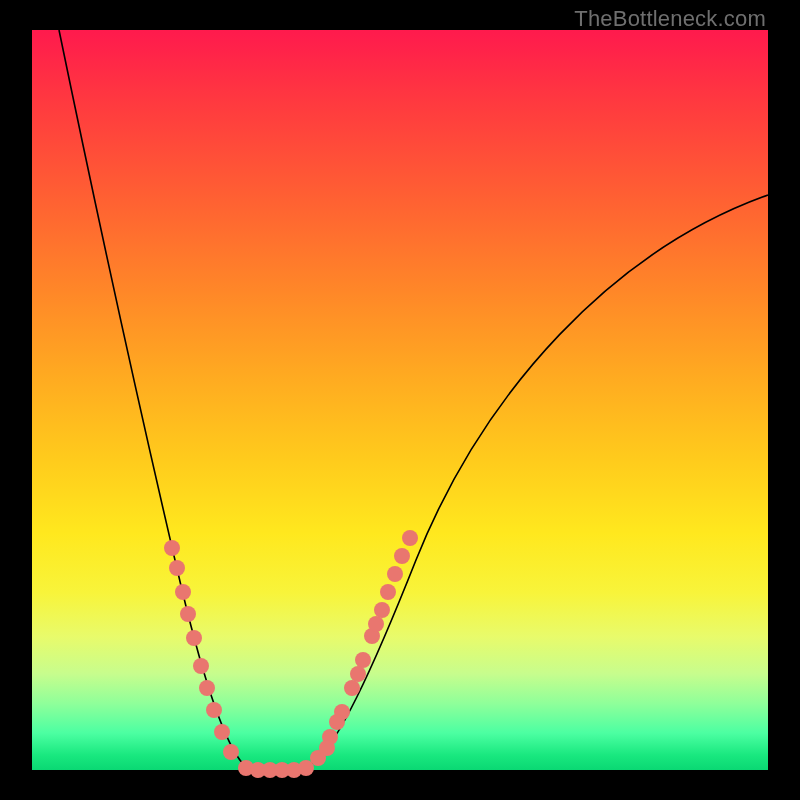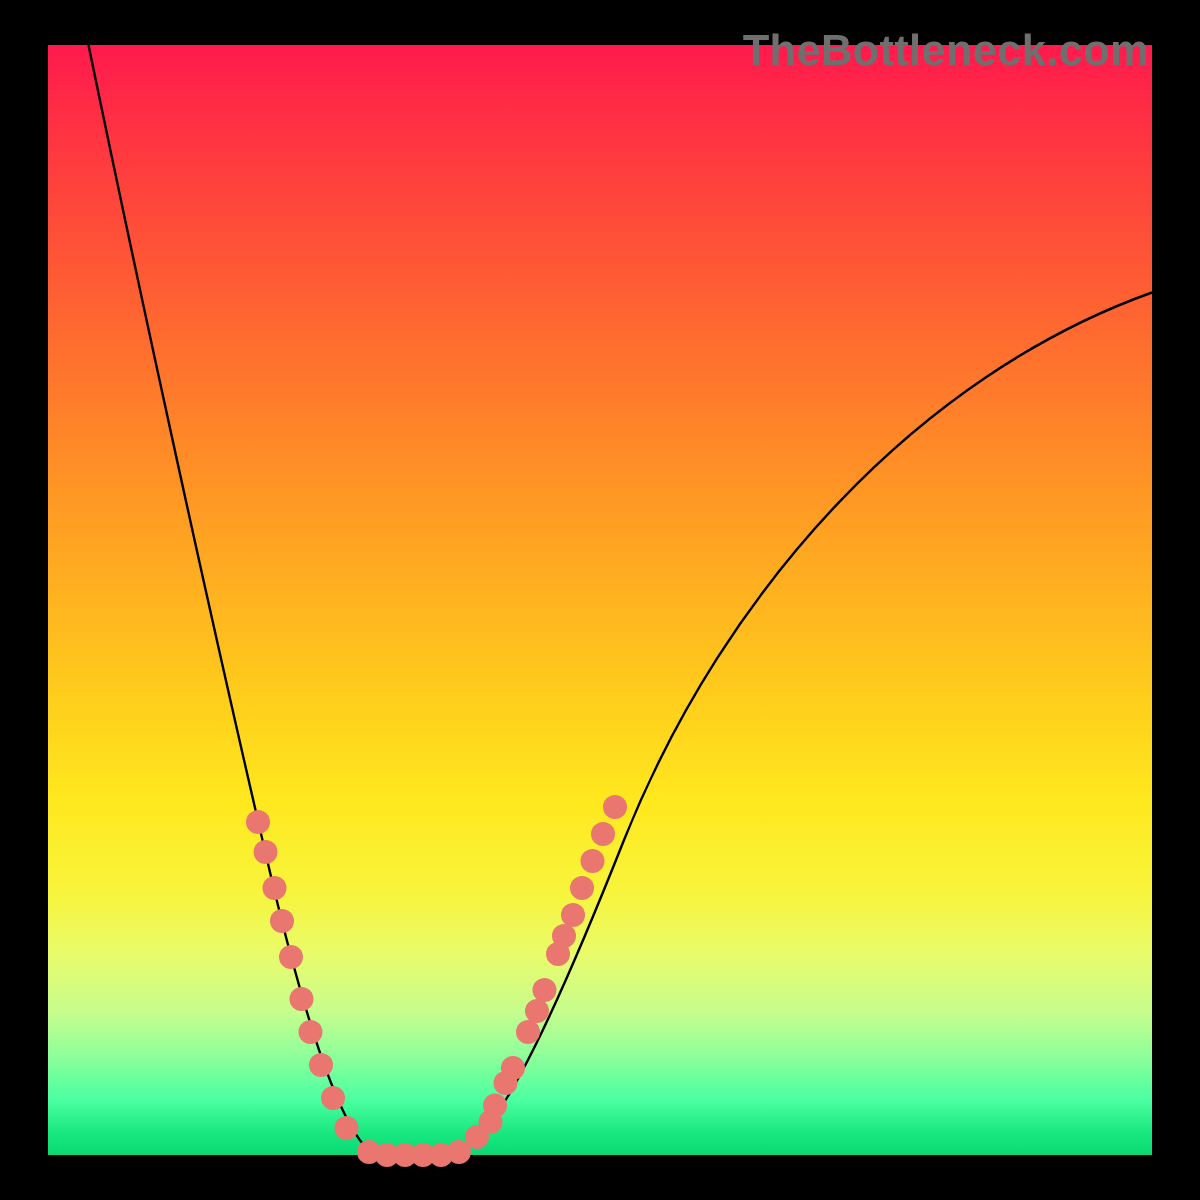--- a/index.html
+++ b/index.html
@@ -41,24 +41,23 @@
       #4cffa2 95%,
       #19e87f 98%,
       #0ad873 100%
     );
   }
   .watermark {
     position: absolute;
     right: 34px;
     top: 6px;
     color: #6f6f6f;
-    font-size: 29px;
+    font-size: 22px;
     letter-spacing: 0.2px;
-    font-weight: 700;
-    margin-top: 12px;
+    font-weight: 400;
   }
   svg.curve {
     position: absolute;
     left: 0;
     top: 0;
     width: 736px;
     height: 740px;
     overflow: visible;
   }
   .curve-path {

